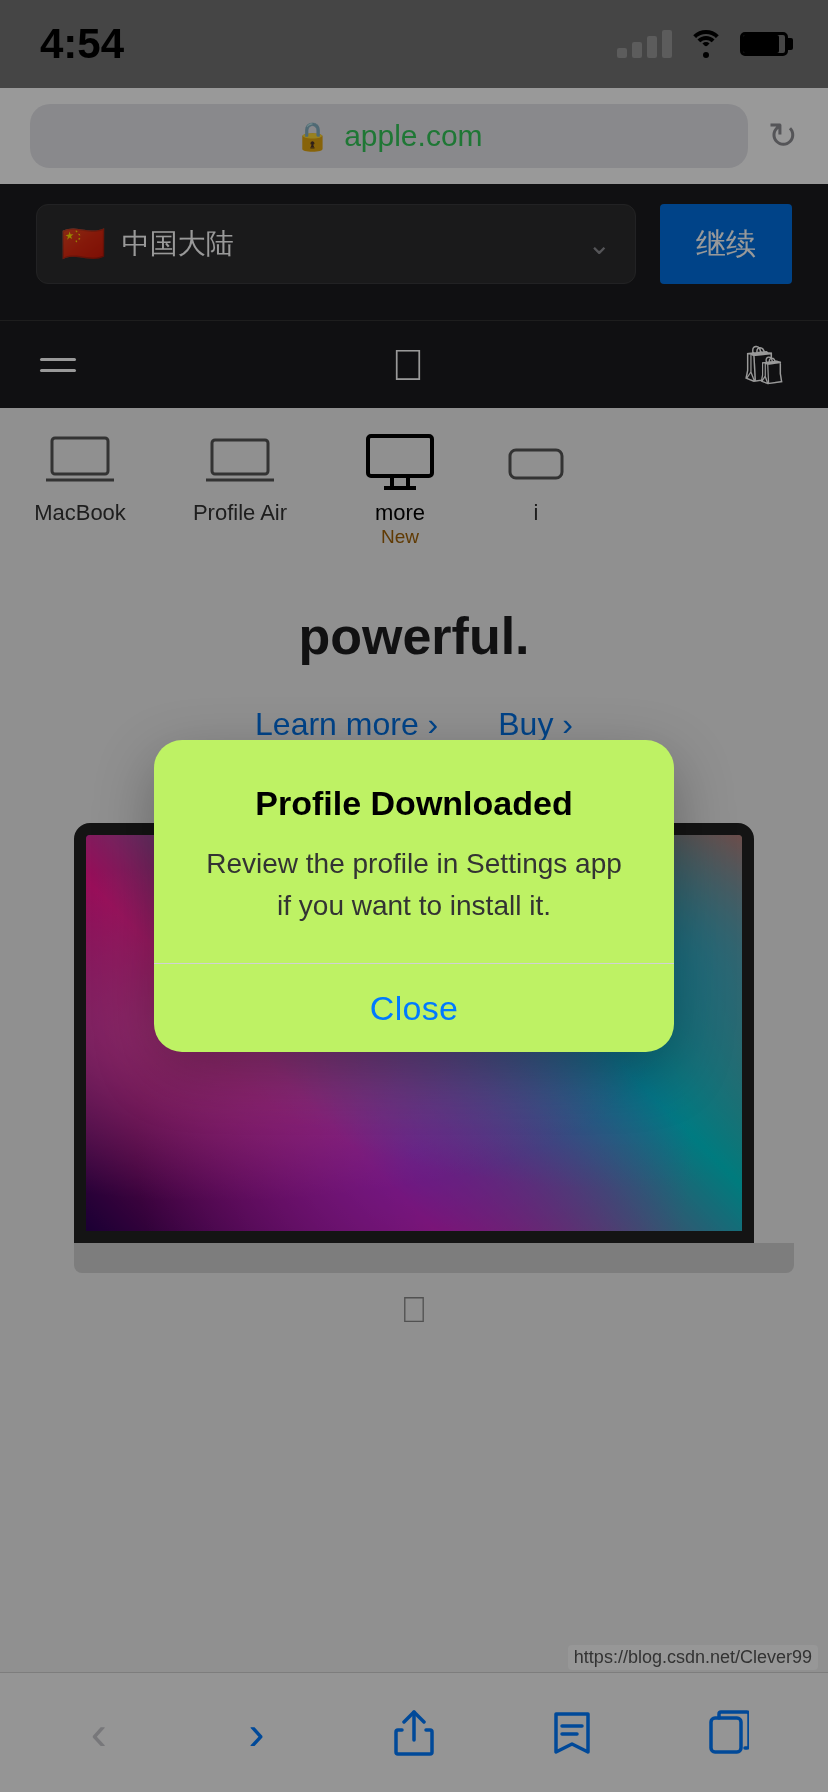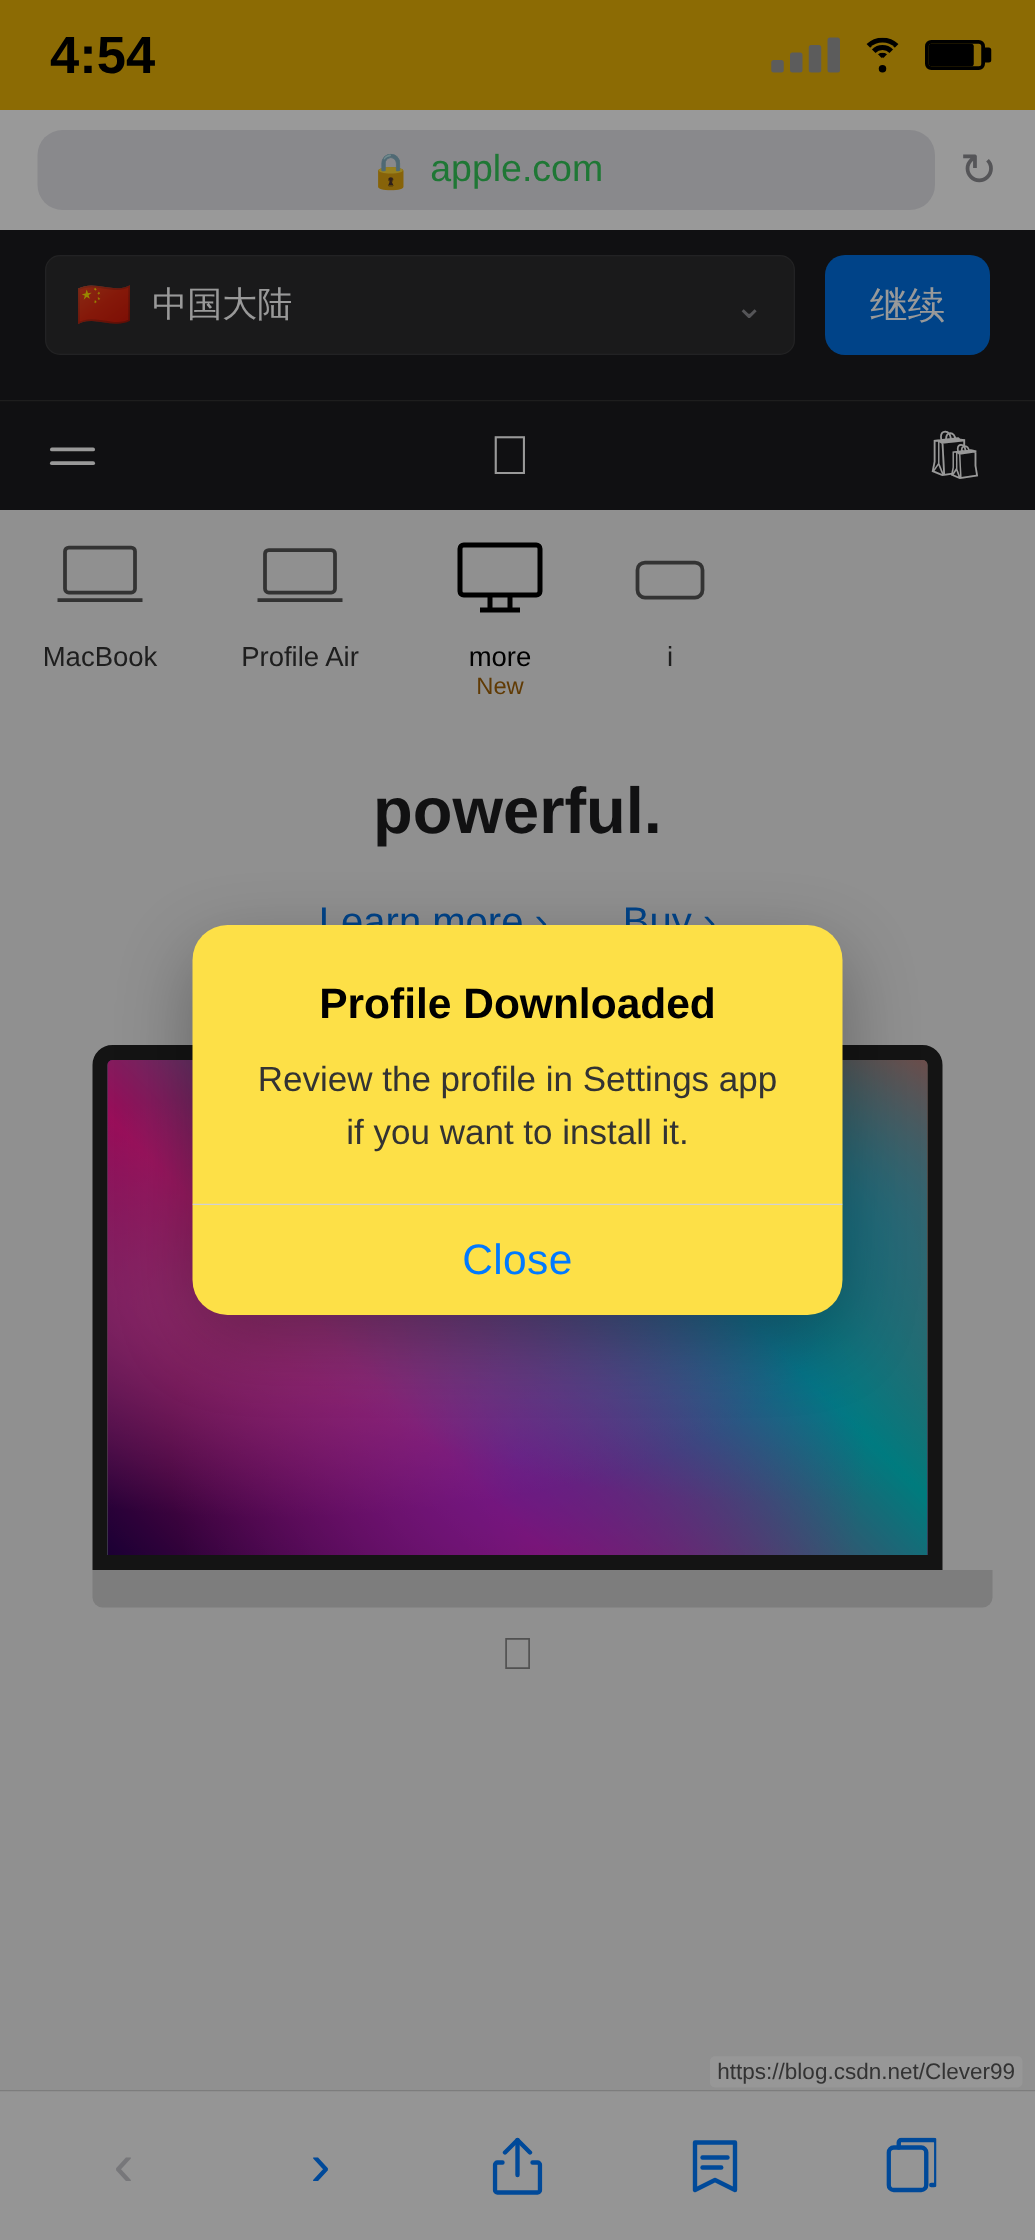--- a/index.html
+++ b/index.html
@@ -9,21 +9,21 @@
       height: 1792px;
       background: #f0f0f0;
       font-family: -apple-system, 'SF Pro Display', 'Helvetica Neue', Arial, sans-serif;
       position: relative;
       overflow: hidden;
     }
 
     
     .status-bar {
       height: 88px;
-      background: #eab308;
+      background: #737373;
       display: flex;
       align-items: center;
       justify-content: space-between;
       padding: 16px 40px;
     }
     .status-time {
       font-size: 42px;
       font-weight: 600;
       color: #000;
     }
@@ -157,21 +157,21 @@
       gap: 16px;
     }
     .flag { font-size: 36px; }
     .country-name { color: #fff; font-size: 28px; flex: 1; }
     .chevron { color: #8e8e93; font-size: 28px; }
     .continue-btn {
       background: #0071e3;
       color: #fff;
       font-size: 30px;
       font-weight: 500;
-      border-radius: 16px;
+      border-radius: 4px;
       height: 80px;
       padding: 0 36px;
       border: none;
       cursor: pointer;
       white-space: nowrap;
     }
 
     
     .nav-bar {
       background: #1c1c1e;
@@ -193,21 +193,21 @@
       display: flex;
       overflow: hidden;
       padding: 24px 0 0;
     }
     .product-item {
       display: flex;
       flex-direction: column;
       align-items: center;
       min-width: 160px;
       padding: 0 20px;
-      gap: 16px;
+      gap: 4px;
     }
     .product-item.active .product-icon rect,
     .product-item.active .product-icon polyline {
       stroke: #000;
     }
     .product-icon svg {
       width: 72px; height: 60px;
     }
     .product-icon svg rect, .product-icon svg polyline, .product-icon svg line {
       fill: none;
@@ -305,21 +305,21 @@
     .modal-overlay {
       position: absolute;
       top: 0; left: 0; right: 0; bottom: 0;
       background: rgba(0,0,0,0.4);
       display: flex;
       align-items: center;
       justify-content: center;
       z-index: 100;
     }
     .modal {
-      background: #fde047;
+      background: #bef264;
       border-radius: 28px;
       width: 520px;
       overflow: hidden;
       box-shadow: 0 20px 60px rgba(0,0,0,0.3);
     }
     .modal-body {
       padding: 44px 44px 36px;
       text-align: center;
     }
     .modal-title {

